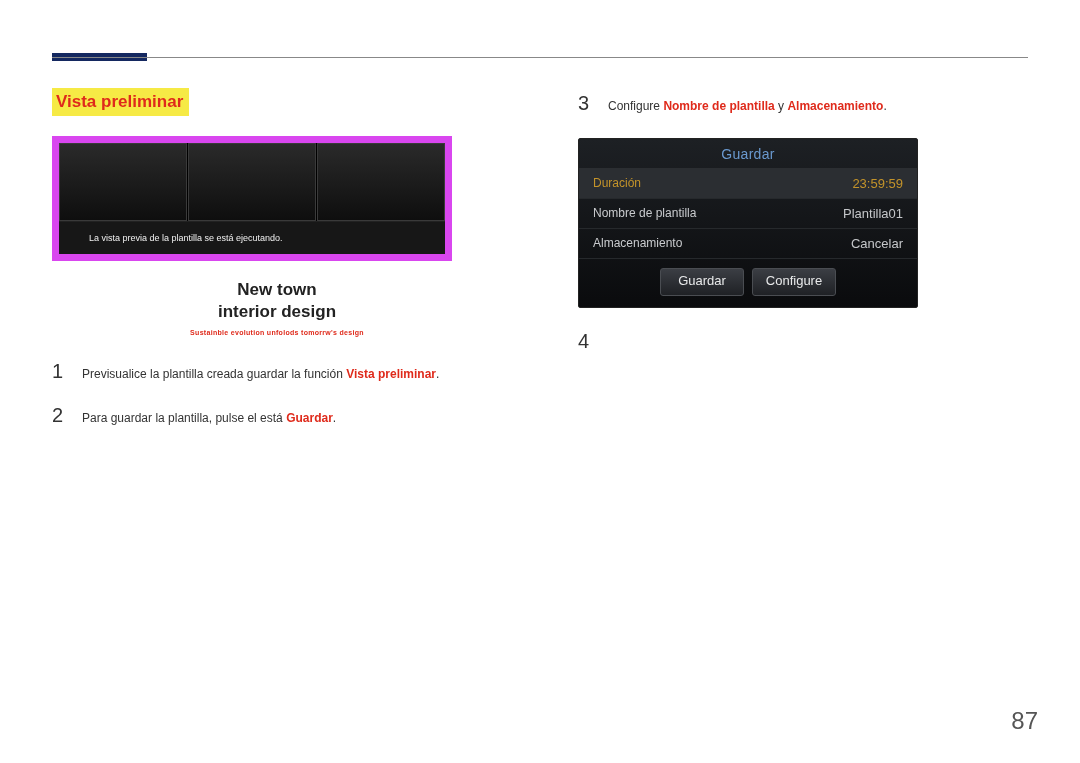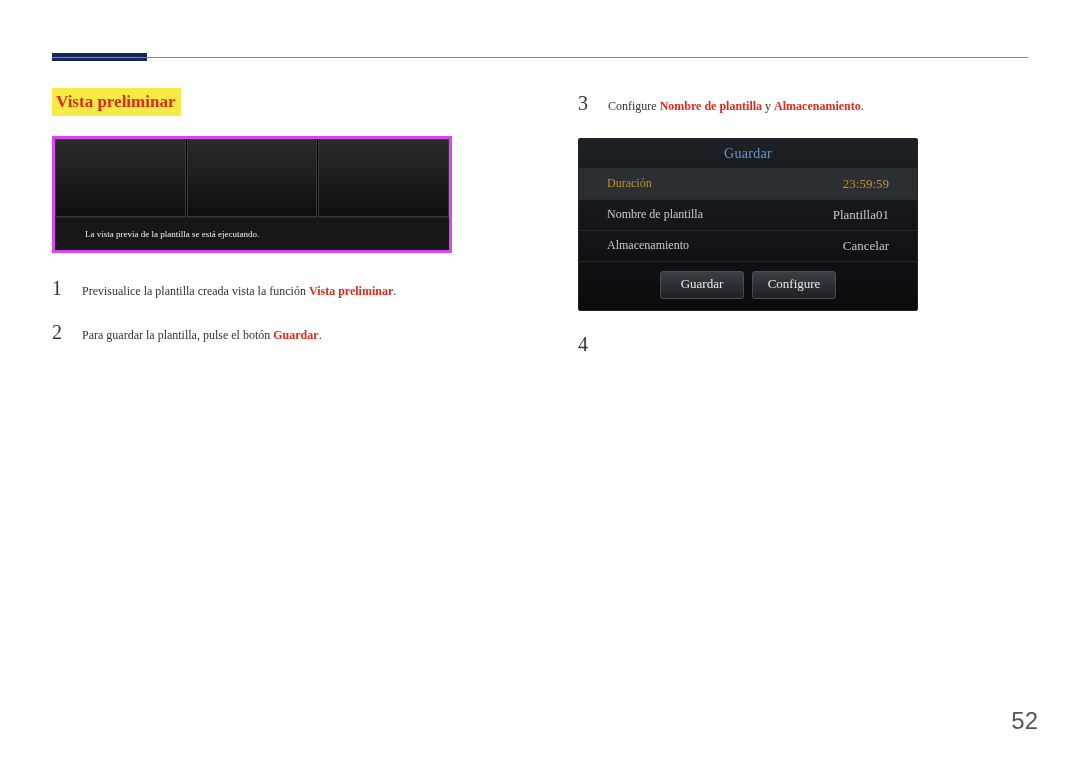--- a/index.html
+++ b/index.html
@@ -26,39 +26,38 @@
       height: 8px;
       background: #142860;
     }
     .content {
       position: absolute;
       top: 88px;
       left: 52px;
       right: 52px;
       display: flex;
       gap: 76px;
-      font-family: Liberation Serif, serif;
     }
     .col {
       flex: 1;
       min-width: 0;
     }
     .section-title {
       background: #f6ea45;
       color: #df2a1b;
       font-weight: bold;
       font-size: 17px;
       padding: 4px 6px 4px 4px;
       display: inline-block;
       margin-bottom: 20px;
     }
     .preview-box {
       width: 400px;
       background: #000;
-      border: 3px solid #d946ef;
+      border: 7px solid #d946ef;
       margin-bottom: 8px;
     }
     .tiles {
       display: flex;
       height: 78px;
       gap: 1px;
       padding: 0;
     }
     .tile {
       flex: 1;
@@ -125,21 +124,21 @@
       text-align: center;
       padding: 7px 0 6px 0;
       color: #6a99cf;
       font-size: 14px;
       letter-spacing: 0.3px;
       border-bottom: 1px solid #2b2e32;
     }
     .dlg-row {
       display: flex;
       justify-content: space-between;
-      padding: 7px 28px;
+      padding: 7px 14px;
       border-bottom: 1px solid #26292c;
       color: #c9cbce;
     }
     .dlg-row.highlight {
       background: #2b2e32;
       color: #c3932a;
     }
     .dlg-row.highlight .val { color: #c3932a; }
     .dlg-row .val { color: #c5c7ca; font-size: 13px; }
     .dlg-buttons {
@@ -182,32 +181,37 @@
       <div class="tiles">
         <div class="tile"></div>
         <div class="tile"></div>
         <div class="tile"></div>
       </div>
       <div class="preview-msg">
         <div>La vista previa de la plantilla se está ejecutando.</div>
       </div>
     </div>
 
+    <div class="center-title">
+      <div class="big-line">New town</div>
+      <div class="big-line">interior design</div>
+      <div class="sub-line">Sustainble evolution unfolods tomorrw's design</div>
+    </div>
 
     <div class="steps">
       <div class="step">
         <div class="step-num">1</div>
         <div class="step-body">
-          <span>Previsualice la plantilla creada vista la función </span><span class="bold-red">Vista preliminar</span><span>.</span>
+          <span>Previsualice la plantilla creada guardar la función </span><span class="bold-red">Vista preliminar</span><span>.</span>
         </div>
       </div>
       <div class="step">
         <div class="step-num">2</div>
         <div class="step-body">
-          <span>Para guardar la plantilla, pulse el botón </span><span class="bold-red">Guardar</span><span>.</span>
+          <span>Para guardar la plantilla, pulse el está </span><span class="bold-red">Guardar</span><span>.</span>
         </div>
       </div>
     </div>
   </div>
 
   <div class="col">
     <div class="step" style="margin-top:4px;">
       <div class="step-num">3</div>
       <div class="step-body">
         <span>Configure </span><span class="bold-red">Nombre de plantilla</span><span> y </span><span class="bold-red">Almacenamiento</span><span>.</span>
@@ -235,13 +239,13 @@
         <div class="dlg-btn">Configure</div>
       </div>
     </div>
 
     <div class="step" style="margin-top:22px;">
       <div class="step-num">4</div>
     </div>
   </div>
 </div>
 
-<div class="page-num">52</div>
+<div class="page-num">87</div>
 
 </body></html>

